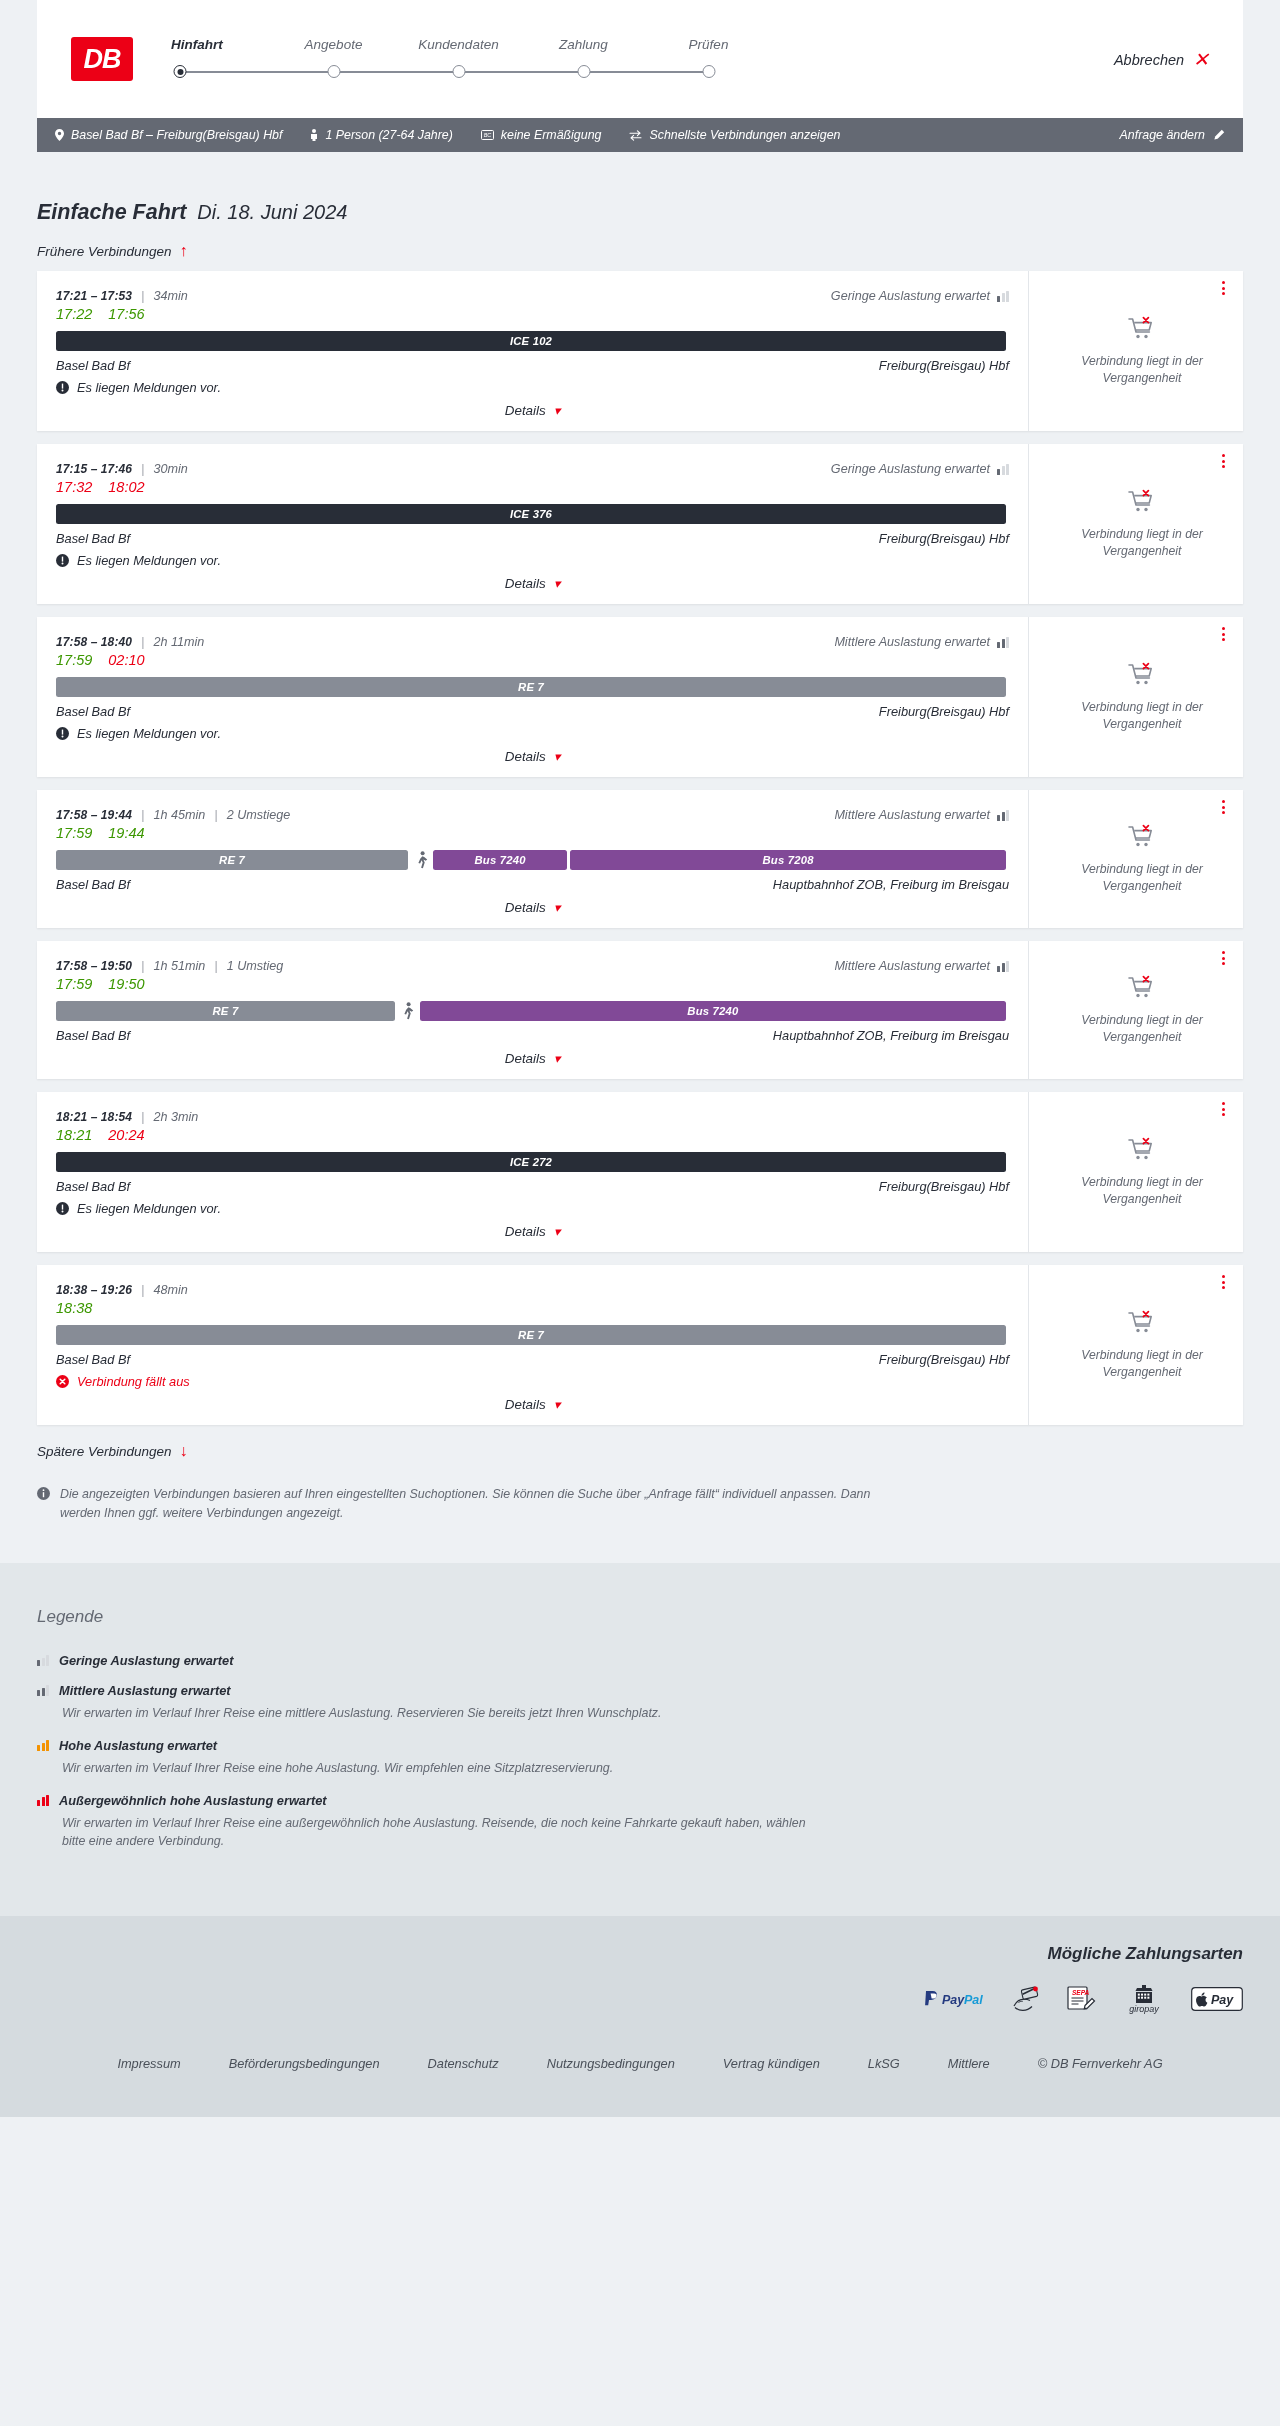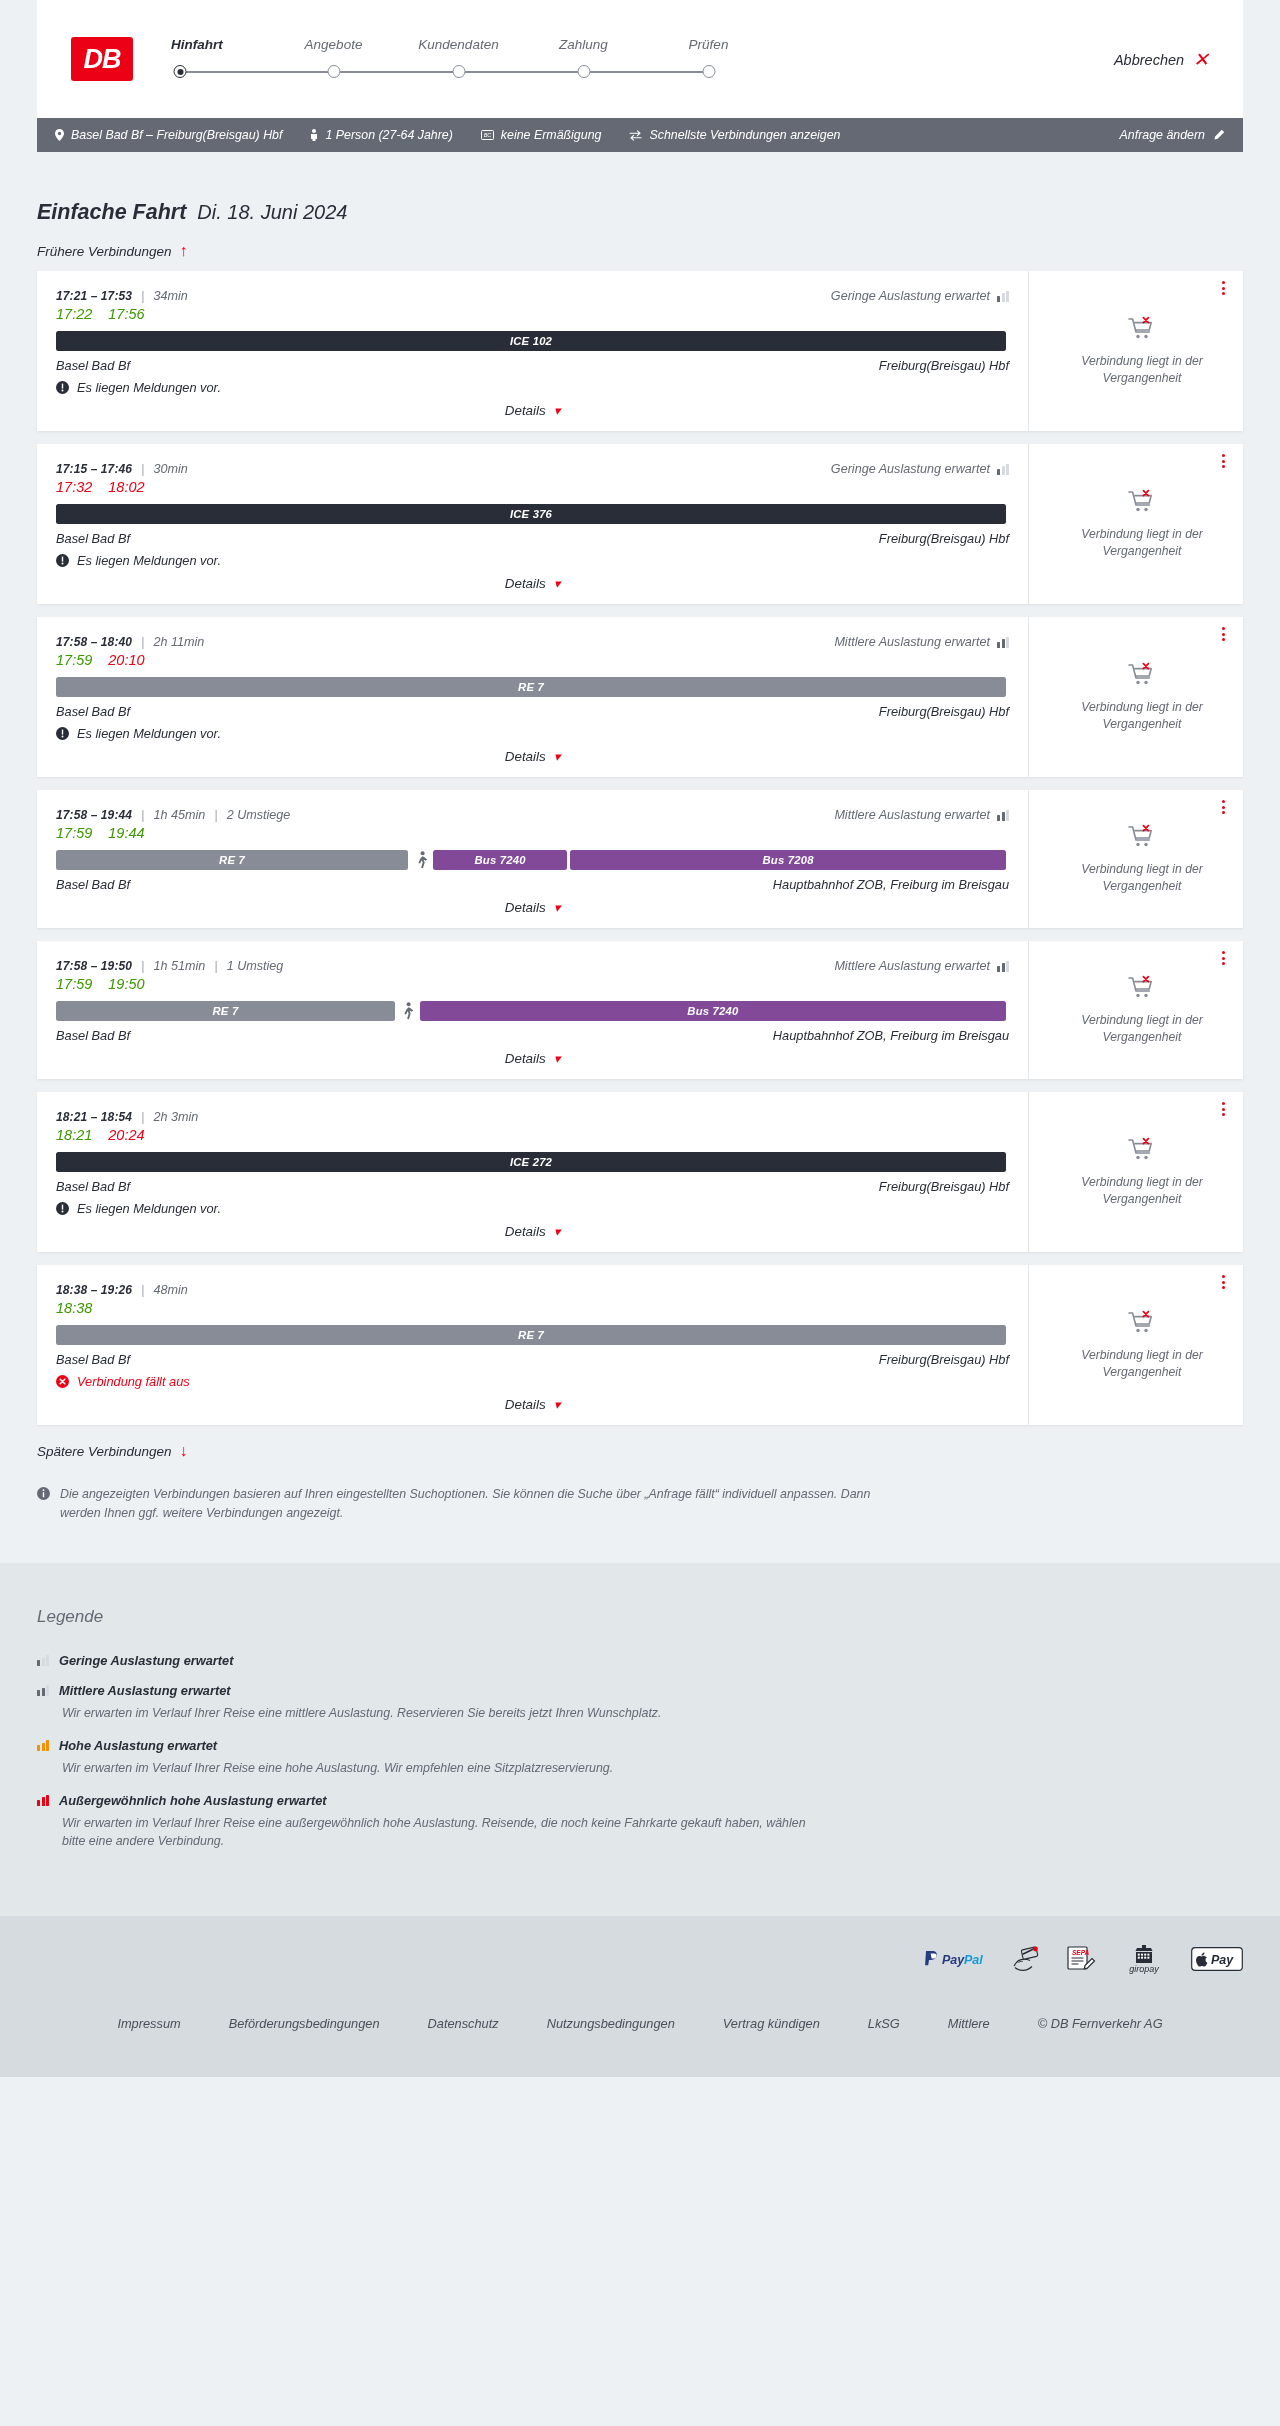--- a/index.html
+++ b/index.html
@@ -395,21 +395,21 @@
                 <span>Mittlere Auslastung erwartet</span>
                 <span class="occ mid">
                   <b></b>
                   <b></b>
                   <b></b>
                 </span>
               </div>
             </div>
             <div class="rt-row">
               <span class="rt-green">17:59</span>
-              <span class="rt-red">20:10</span>
+              <span class="rt-red">02:10</span>
             </div>
             <div class="legs">
               <div class="leg leg-re" style="flex:100 1 0;margin-right:3px;">RE 7</div>
             </div>
             <div class="stations">
               <span>Basel Bad Bf</span>
               <span>Freiburg(Breisgau) Hbf</span>
             </div>
             <div class="notice">
               <svg width="13" height="13" viewBox="0 0 13 13">
@@ -725,20 +725,21 @@
               <b></b>
             </span>
             <span>Außergewöhnlich hohe Auslastung erwartet</span>
           </div>
           <div class="legend-desc">Wir erwarten im Verlauf Ihrer Reise eine außergewöhnlich hohe Auslastung. Reisende, die noch keine Fahrkarte gekauft haben, wählen bitte eine andere Verbindung.</div>
         </div>
       </div>
   </div>
 
   <div class="pay-sec">
+    <div class="pay-title">Mögliche Zahlungsarten</div>
     <div class="pay-icons">
       <div class="pay-icon">
         <svg width="64" height="20" viewBox="0 0 64 20">
           <path d="M3 2h6.6c3.2 0 4.6 1.7 4.2 4.3-.4 3-2.6 4.6-5.6 4.6H6l-.8 5.3H2.1z" fill="#253b80"></path>
           <path d="M7.6 4.6h3.6c1.8 0 2.5.9 2.3 2.3-.3 1.7-1.5 2.6-3.2 2.6H8.6z" fill="#fff"></path>
           <text x="19" y="14.5" font-size="12.5" font-weight="bold" fill="#253b80" font-family="Liberation Sans">Pay</text>
           <text x="41" y="14.5" font-size="12.5" font-weight="bold" fill="#179bd7" font-family="Liberation Sans">Pal</text>
         </svg>
       </div>
       <div class="pay-icon">

